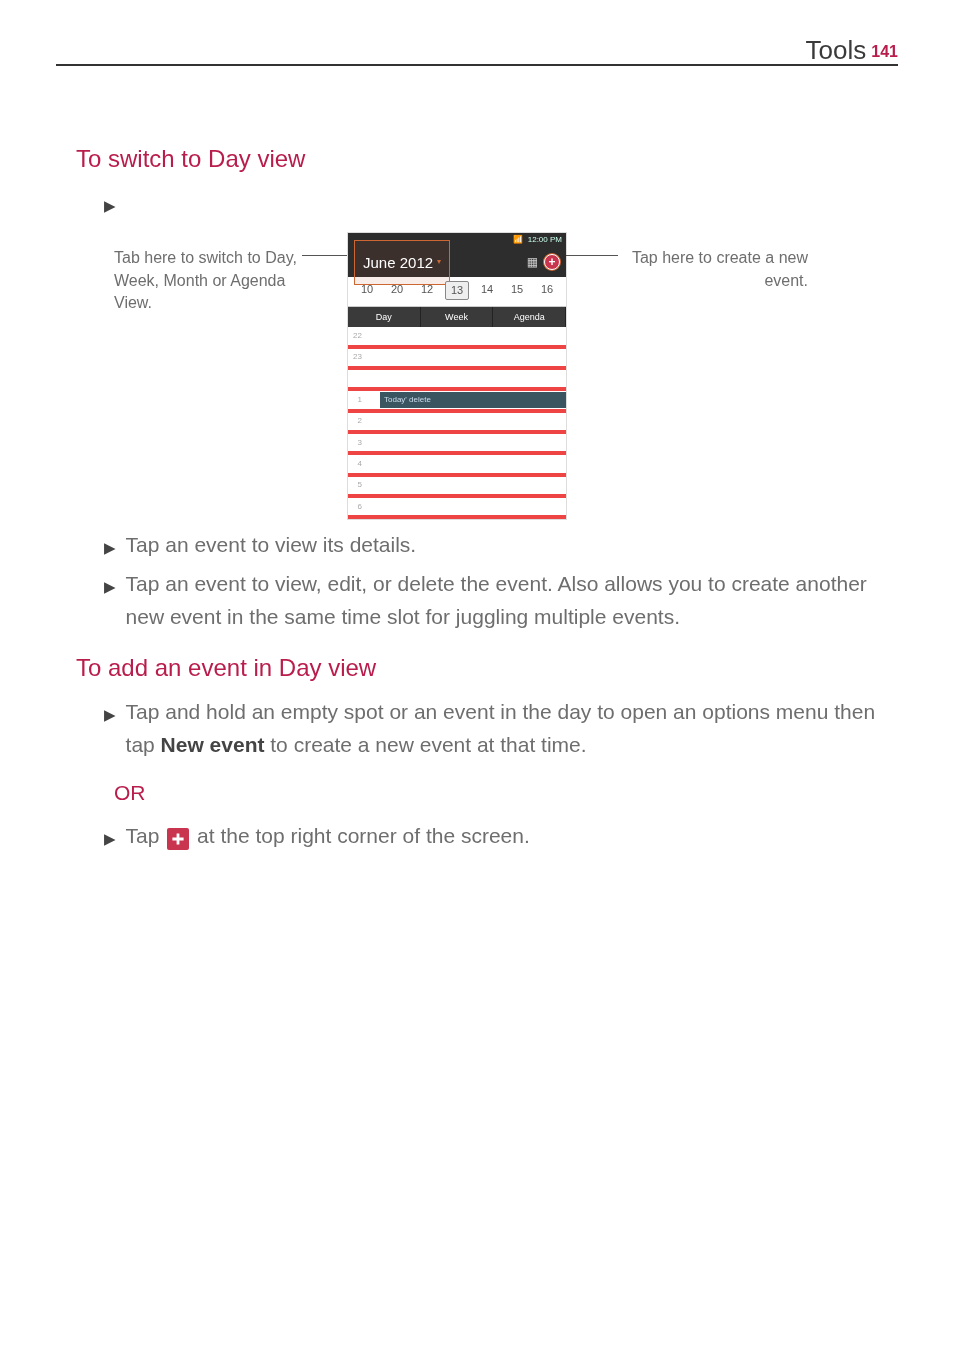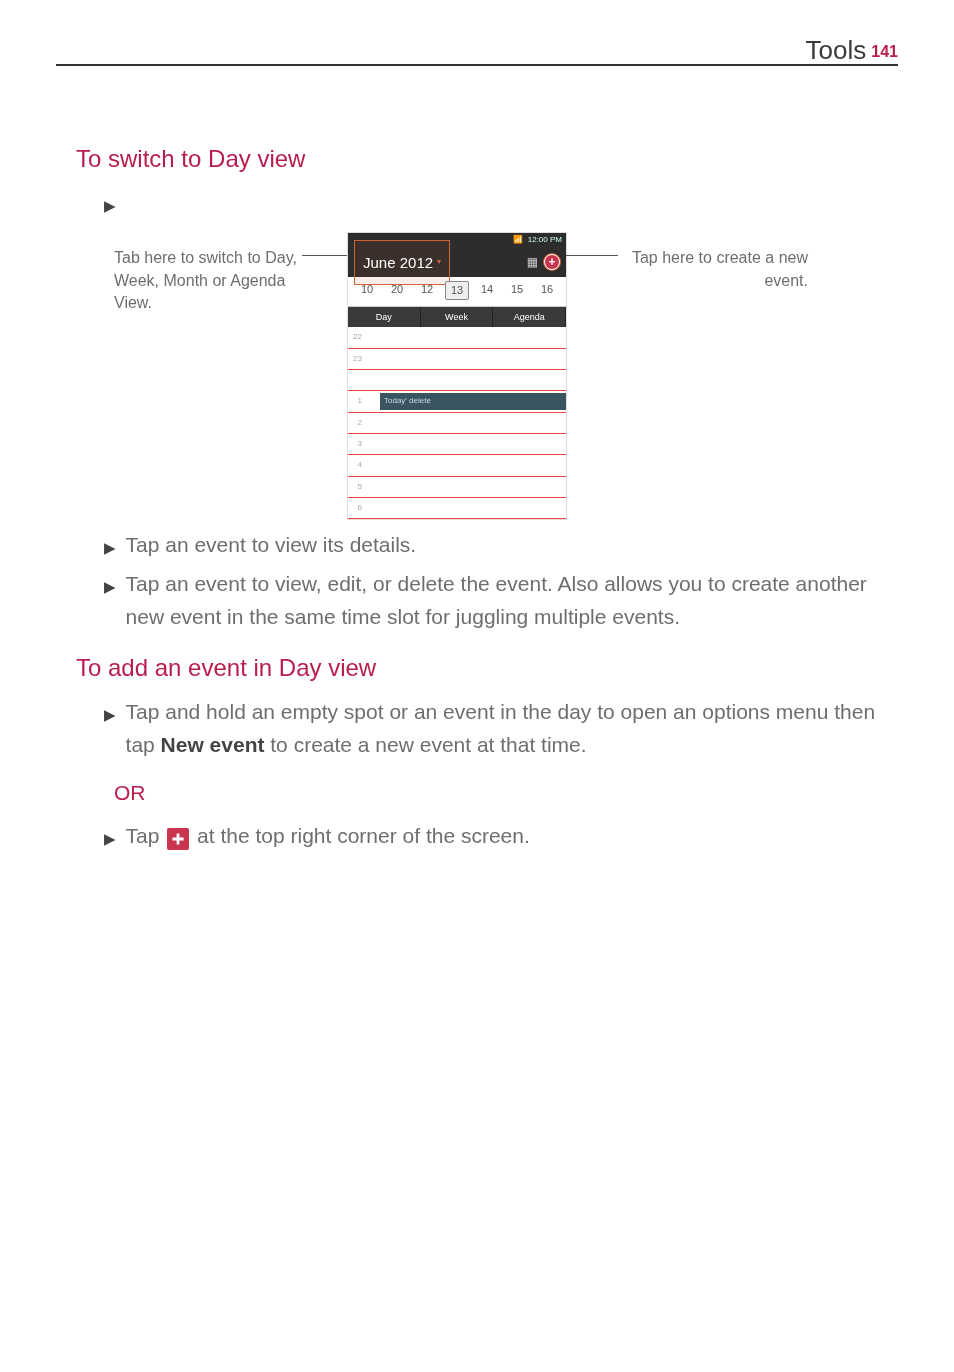--- a/index.html
+++ b/index.html
@@ -144,21 +144,21 @@
     display:flex; justify-content: space-around;
     padding: 4px 4px 6px 4px; border-bottom:1px solid #ccc;
   }
   .dates-row .d { font-size:11px;color:#555;width:24px;text-align:center;}
   .dates-row .d.sel { border:1px solid #888;border-radius:2px;background:#eee;}
   .view-tabs {
     display:flex; height:20px; background:#3a3a3a; color:#fff; font-size:9px;
   }
   .view-tabs div { flex:1;display:flex;align-items:center;justify-content:center;border-right:1px solid #222;}
   .slots { flex:1; background:#fff; display:flex;flex-direction:column;}
-  .slots .hr { flex:1;border-bottom:1px solid #ef4444;display:flex;align-items:center;}
+  .slots .hr { flex:1;border-bottom:4px solid #ef4444;display:flex;align-items:center;}
   .slots .hr .t { width:16px;text-align:right;font-size:8px;color:#aaa;padding-right:2px;}
   .slots .evt { background:#3a5560;color:#cde;font-size:8px;padding:2px 4px;margin-left:16px;flex:1;}
 </style>
 </head>
 <body>
 
 <div class="header-text">
   <span class="header-section">Tools</span>
   <span class="header-page">141</span>
 </div>

